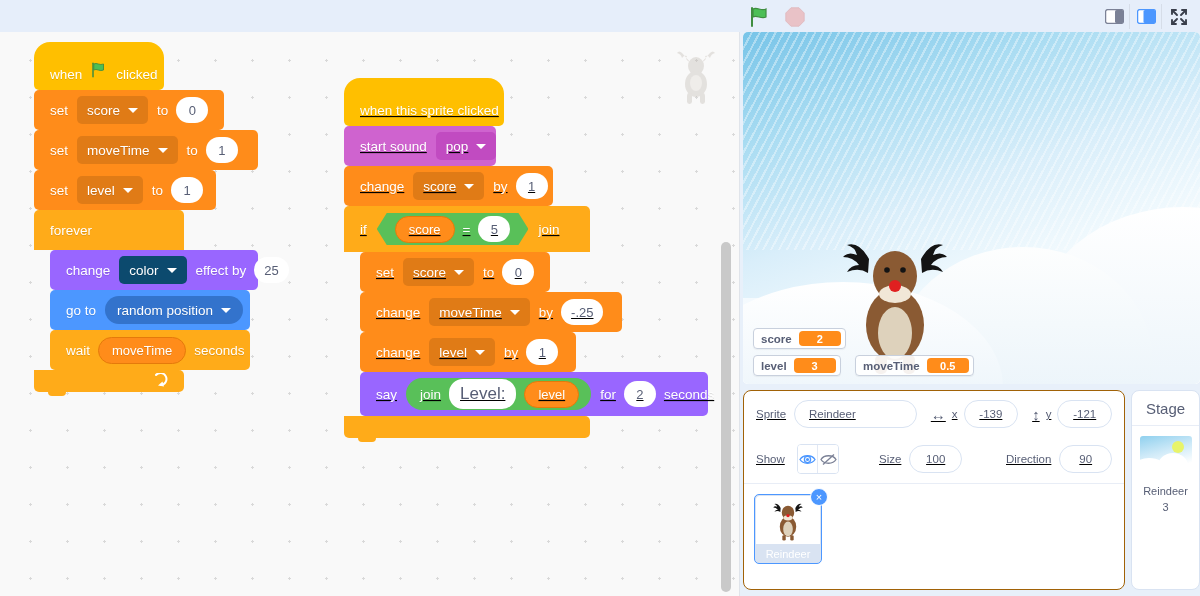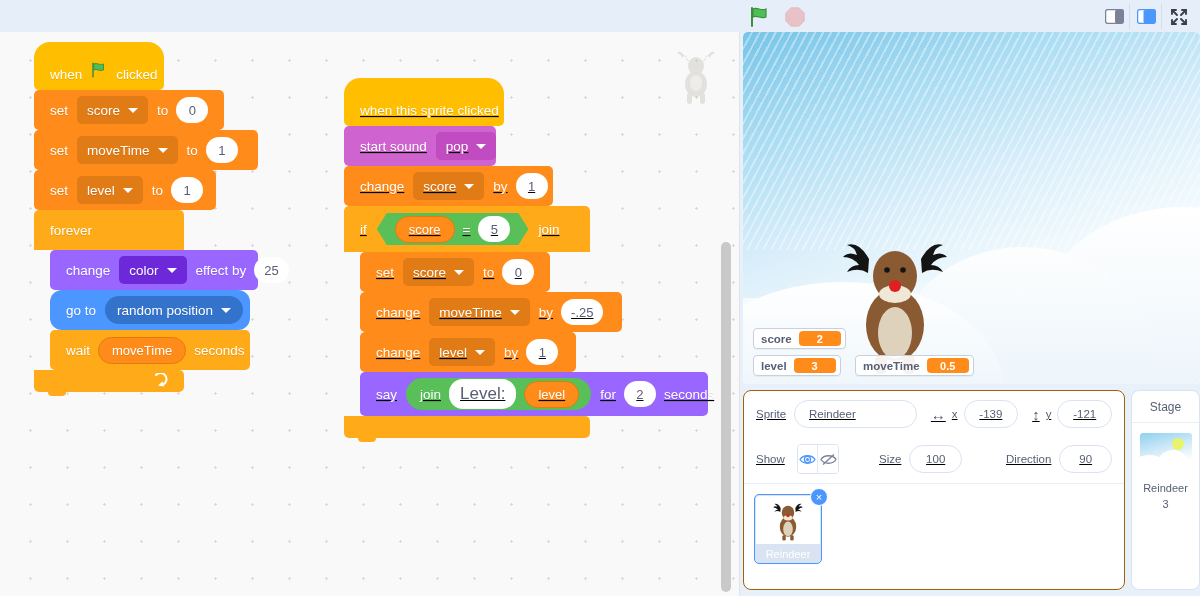--- a/index.html
+++ b/index.html
@@ -67,21 +67,21 @@
     content: ""; position: absolute; left: 14px; bottom: -4px;
     width: 18px; height: 5px; border-radius: 0 0 4px 4px;
     background: inherit;
   }
   .nonotch::after { display: none; }
 
   .c-events  { background: #ffbf00; }
   .c-var     { background: #ff8c1a; }
   .c-control { background: #ffab19; }
   .c-looks   { background: #9966ff; }
-  .c-motion  { background: #4c97ff; border-radius: 12px; }
+  .c-motion  { background: #4c97ff; }
   .c-sound   { background: #cf63cf; }
 
   
   .hat {
     border-radius: 16px 16px 5px 5px;
     height: 48px; align-items: flex-end; padding-bottom: 8px;
   }
 
   
   .num-in {
@@ -97,21 +97,21 @@
     padding: 15px 11px; font-size: 17px; margin: 0 4px;
   }
   .dropdown {
     background: rgba(0,0,0,.12);
     border-radius: 5px; height: 28px;
     display: flex; align-items: center; gap: 8px;
     padding: 0 10px; font-size: 13.5px; margin: 0 5px;
     color: #fff;
   }
   .dd-sound { background: #c14bc1; }
-  .dd-looks { background: #6d28d9; }
+  .dd-looks { background: #0c4a6e; }
   .dd-motion{ background: #3373cc; border-radius: 14px; padding: 0 12px; height: 28px; text-align: center;}
   .caret { width:0;height:0;border-left:5px solid transparent;border-right:5px solid transparent;border-top:5px solid #fff; }
 
   
   .reporter {
     background: #ff8c1a; border: 1px solid #e57a0a; color:#fff;
     border-radius: 14px; height: 27px;
     display:flex; align-items:center; padding: 0 13px;
     font-size: 13px; margin: 0 4px; text-shadow: 0 1px 0 rgba(0,0,0,.12);
   }
@@ -226,21 +226,21 @@
     background:#4c97ff; border:1px solid #fff; border-radius:50%;
     color:#fff; font-size: 11px; display:flex;align-items:center;justify-content:center;
   }
 
   
   #stage-selector {
     position: absolute; left: 1131px; top: 390px; width: 69px; height: 200px;
     background: #fff; border: 1px solid #d9e3f2; border-radius: 8px;
     display:flex; flex-direction: column; align-items:center;
   }
-  #stage-selector .hdr { font-size: 12px; color:#575e75; padding: 9px 0 8px; }
+  #stage-selector .hdr { font-size: 15px; color:#575e75; padding: 9px 0 8px; }
   #stage-selector .divider { width: 100%; height:1px; background:#e8edf6; }
   .backdrop-thumb {
     width: 52px; height: 40px; margin-top: 10px; border-radius: 3px; overflow:hidden;
     background: linear-gradient(165deg,#8fd0ee 0%, #cfeaf8 40%, #ffffff 75%);
     position: relative;
   }
   .backdrop-thumb .bsun { position:absolute; right:8px; top:5px; width:12px;height:12px;border-radius:50%;background:#e8f46a; }
   .backdrop-thumb .bhill { position:absolute; border-radius:50%; background:#fff; }
   #stage-selector .cap { font-size: 11px; color:#575e75; margin-top: 9px; }
   #stage-selector .cnt { font-size: 11px; color:#575e75; margin-top: 4px; }

